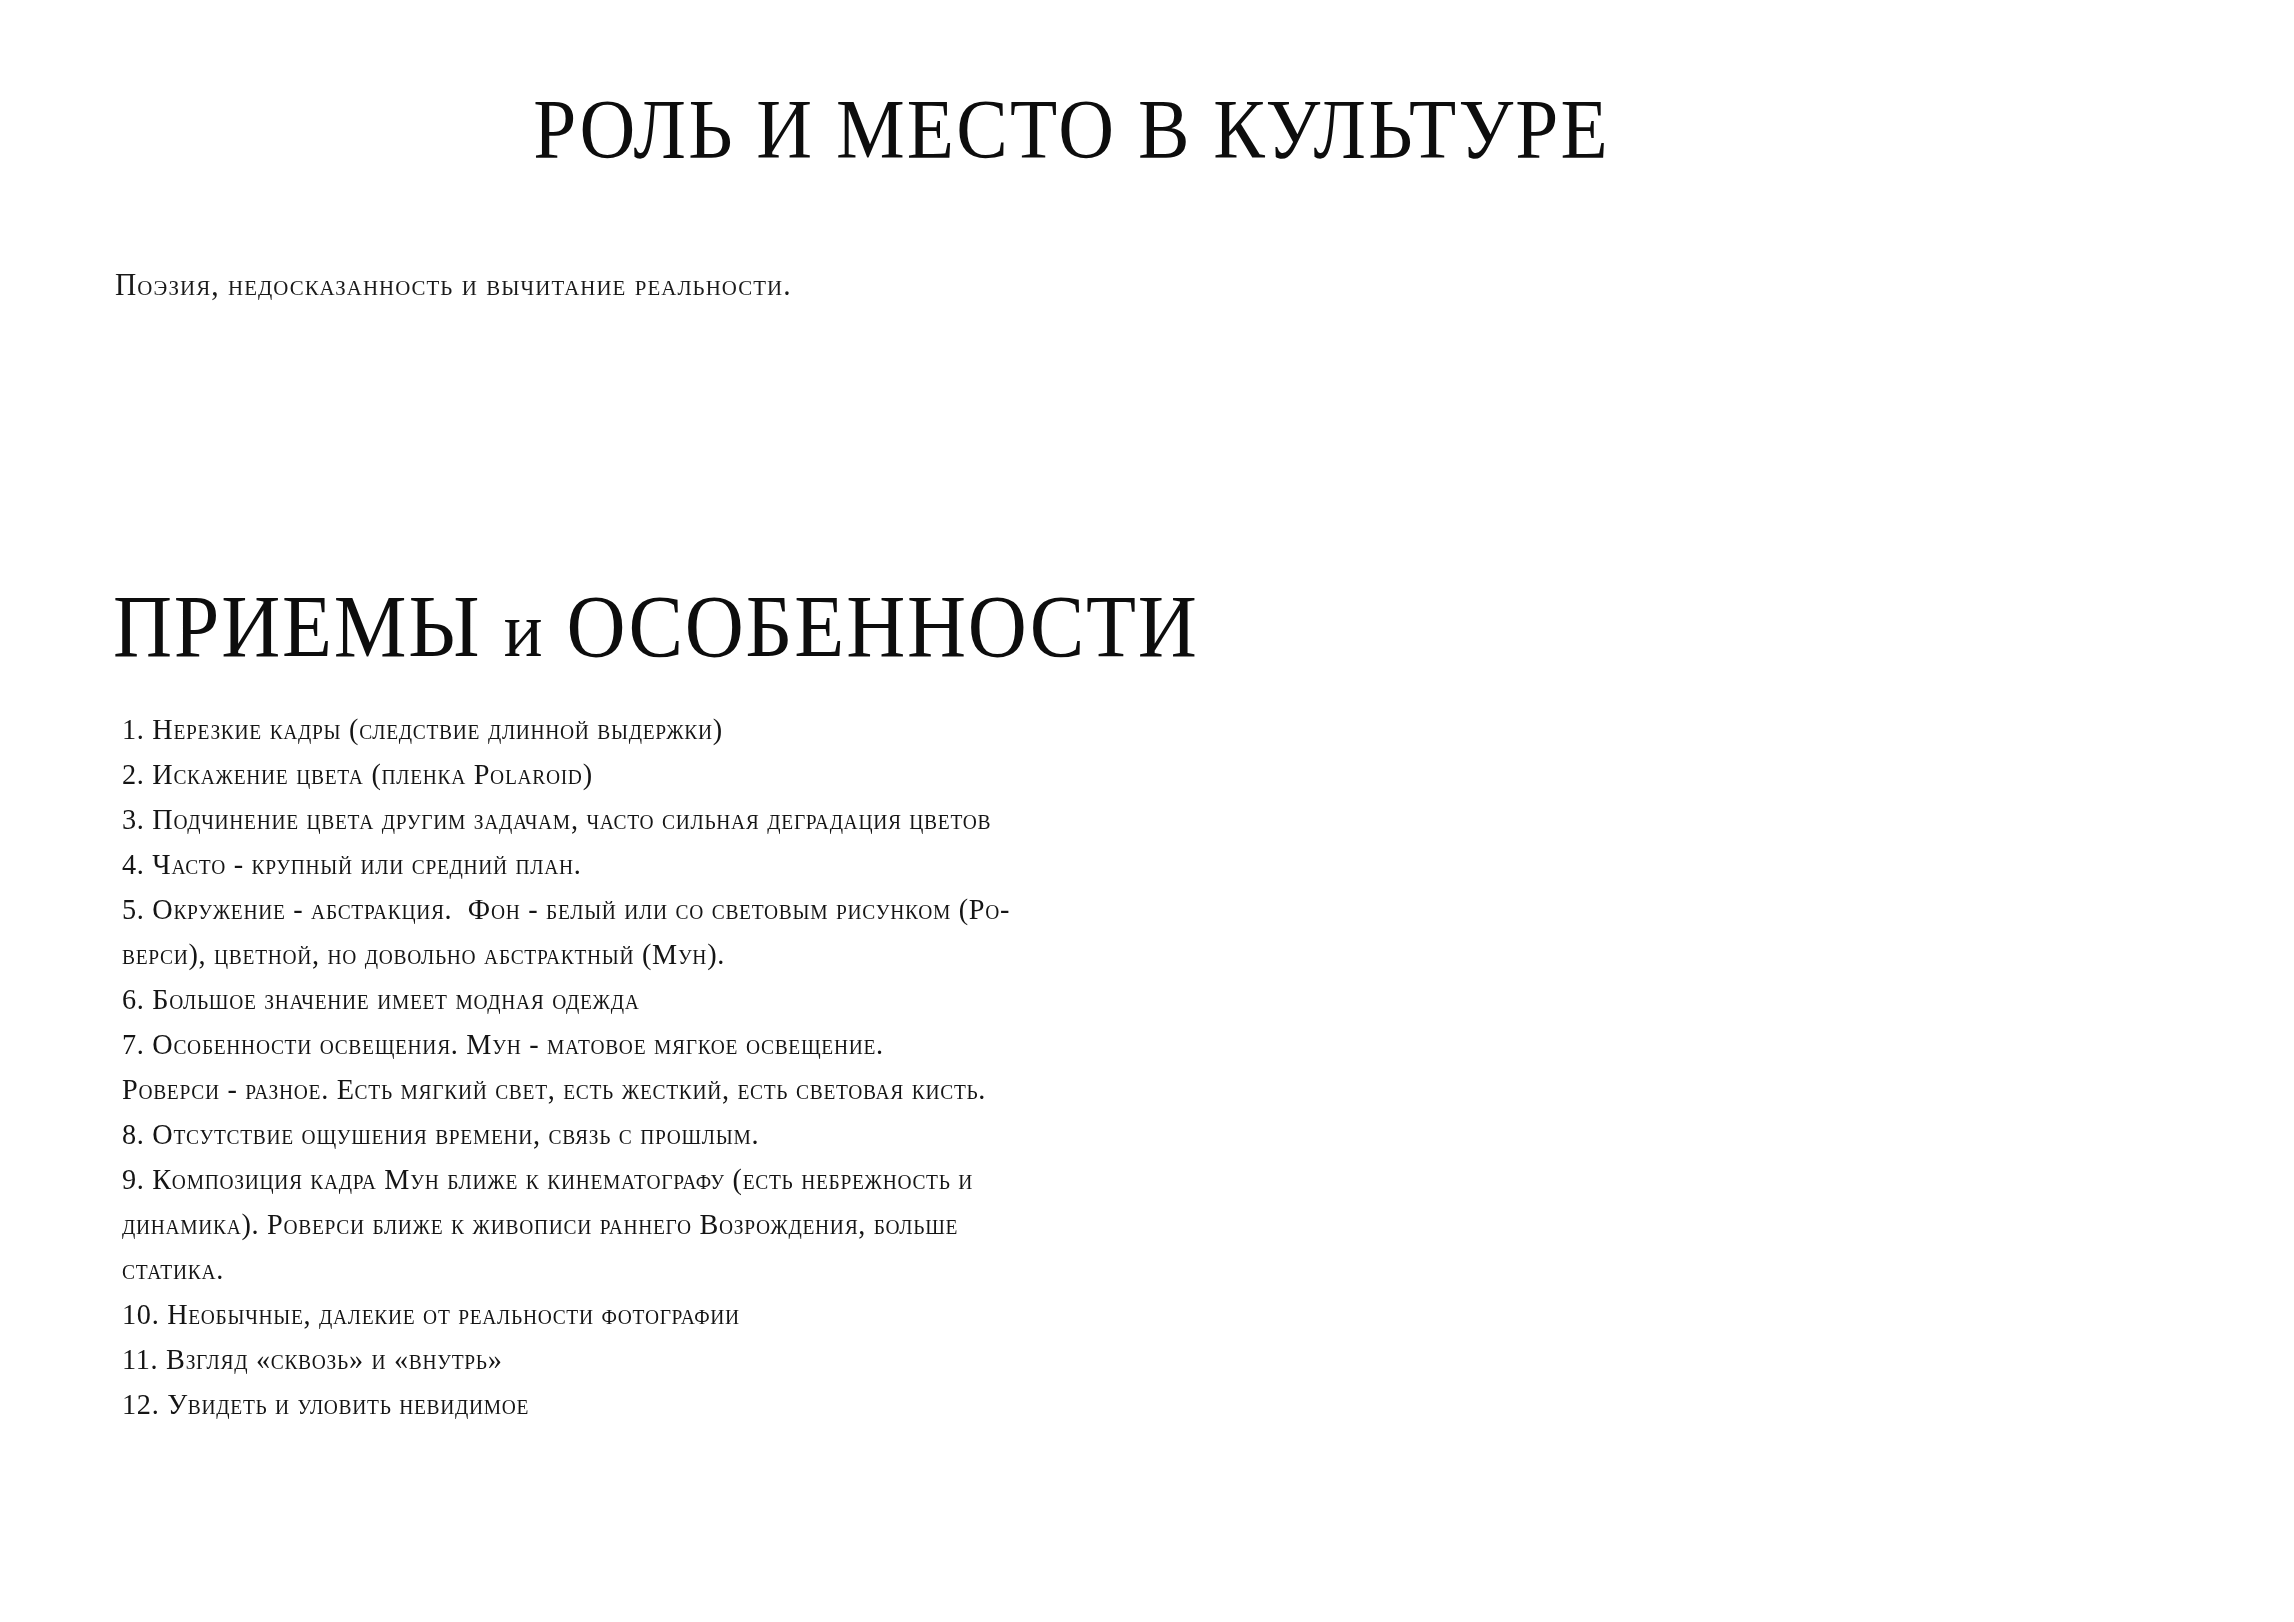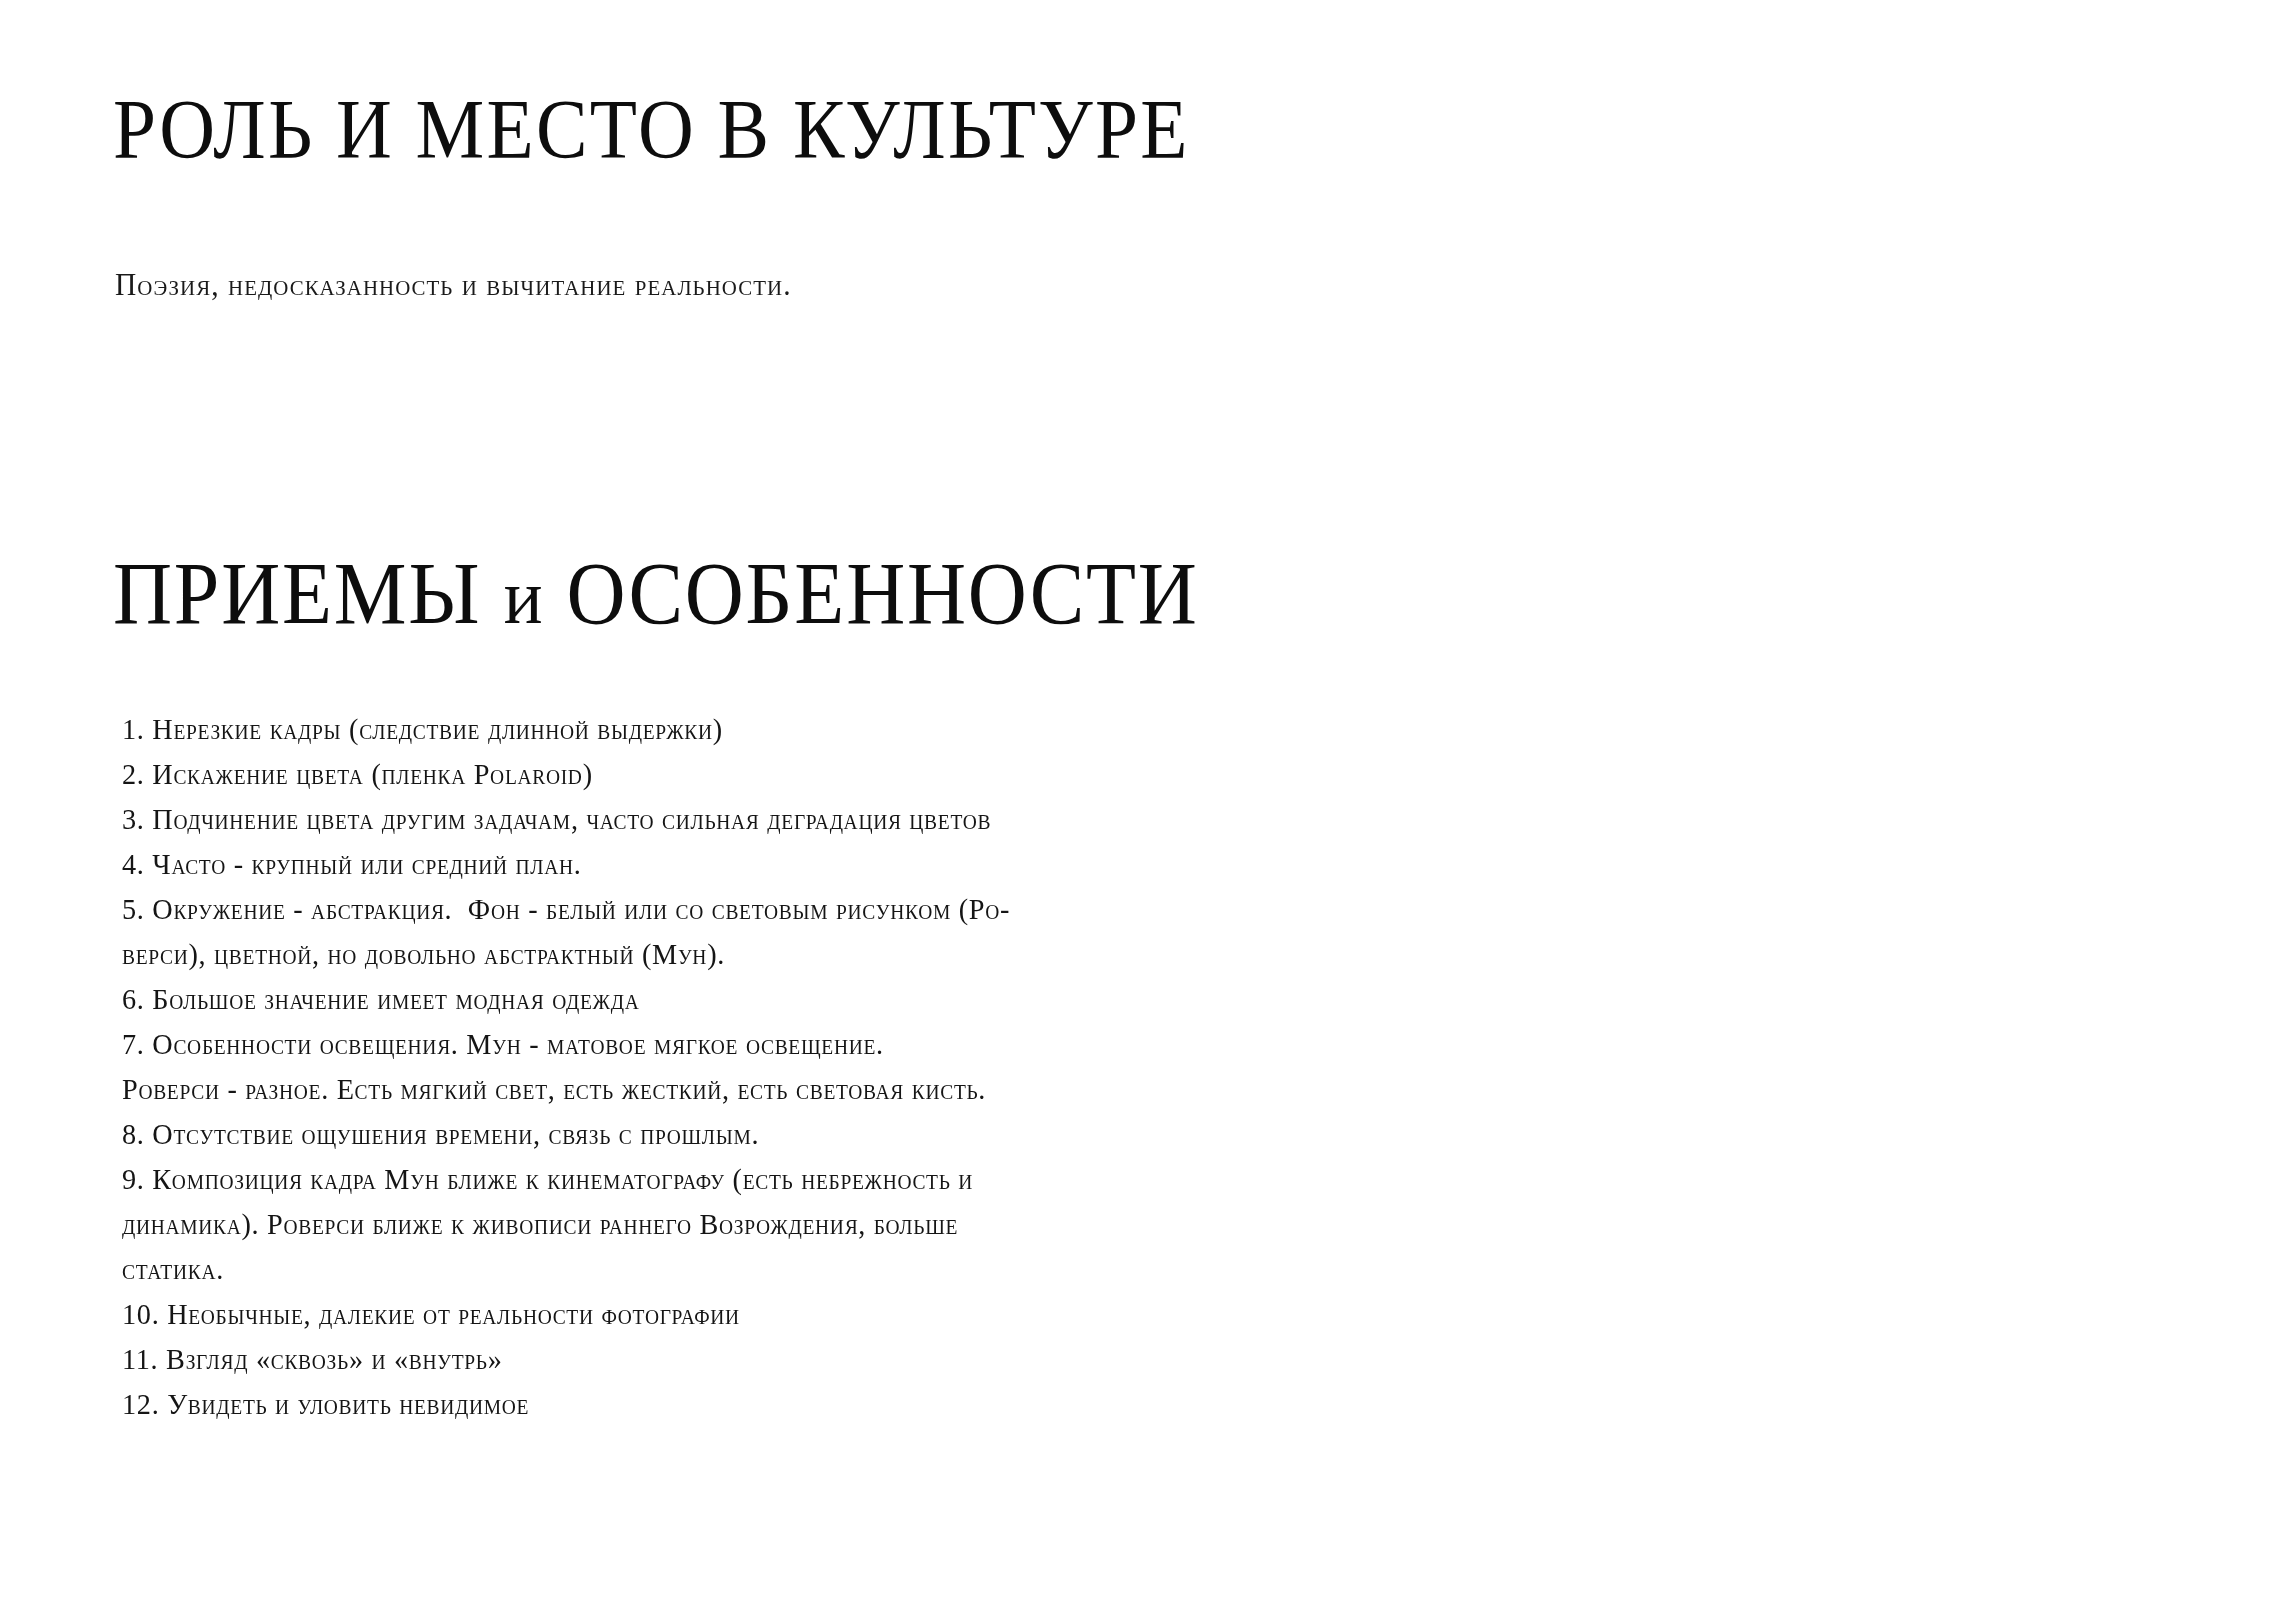--- a/index.html
+++ b/index.html
@@ -23,20 +23,21 @@
     inset: 0;
     background: #ffffff;
   }
 
   
   .section-one {
     position: absolute;
     left: 113px;
     top: 88px;
     width: 2084px;
+    text-align: center;
   }
 
   .main-title {
     font-family: "Liberation Serif", "DejaVu Serif", serif;
     font-size: 84px;
     line-height: 1.0;
     font-weight: 400;
     letter-spacing: 2.4px;
     color: #0d0d0d;
     text-transform: uppercase;
@@ -58,21 +59,21 @@
     color: #1a1a1a;
     transform: scaleX(0.95);
     transform-origin: left center;
     white-space: nowrap;
   }
 
   
   .section-two {
     position: absolute;
     left: 113px;
-    top: 550px;
+    top: 583px;
     width: 2084px;
   }
 
   .section-heading {
     margin: 0;
     font-size: 88px;
     line-height: 1.0;
     font-weight: 400;
     letter-spacing: 1.9px;
     color: #0d0d0d;

